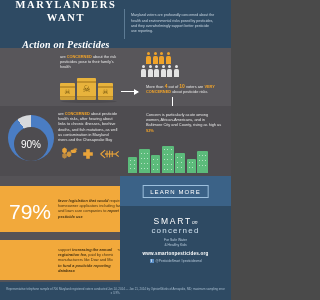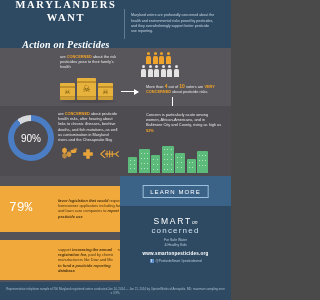--- a/index.html
+++ b/index.html
@@ -164,22 +164,22 @@
     width: 128px; height: 40px; background: #f2a93b;
   }
   .bar74::after {
     content: ""; position: absolute; right: -13px; top: 0;
     border-left: 13px solid #f2a93b;
     border-top: 20px solid transparent;
     border-bottom: 20px solid transparent;
   }
   .big-pct {
     position: absolute; color: #ffffff;
-    font-size: 13px; font-weight: 300;
-    font-family: Liberation Mono, monospace;
+    font-size: 21px; font-weight: 300;
+    font-family: Liberation Sans, sans-serif;
   }
   .bar-text {
     position: absolute; font-size: 3.9px; line-height: 5.2px;
     color: #4a3410;
   }
   .bar-text i { font-style: italic; font-weight: 700; }
 
   
   .learn-wrap {
     position: absolute; left: 120px; top: 176px;
@@ -326,21 +326,21 @@
       <span class="kw-orange" style="font-size:5px;">10</span>
       <span>voters are</span>
       <span class="kw-orange">VERY CONCERNED</span>
       <span>about pesticide risks</span>
     </div>
 
     <div class="arrow-down" style="left:172px; top:49px;"></div>
   </div>
 
   <div class="band band-90">
-    <div class="donut" style="left:8px; top:9px; background: conic-gradient(#4a7dc4 0deg 324deg, #d7d9dc 324deg 360deg);">
+    <div class="donut" style="left:8px; top:9px; background: conic-gradient(#4a7dc4 0deg 324deg, #d7d9dc 324deg 360deg); align-items: flex-end;">
       <div class="donut-inner">
         <span class="donut-val">90%</span>
       </div>
     </div>
 
     <div class="stat-text" style="left:58px; top:5px; width:60px;">
       <span>are</span>
       <span class="kw-orange">CONCERNED</span>
       <span>about pesticide health risks, after hearing about links to chronic illnesses, beehive deaths, and fish mutations, as well as contamination in Maryland rivers and the Chesapeake Bay</span>
     </div>

